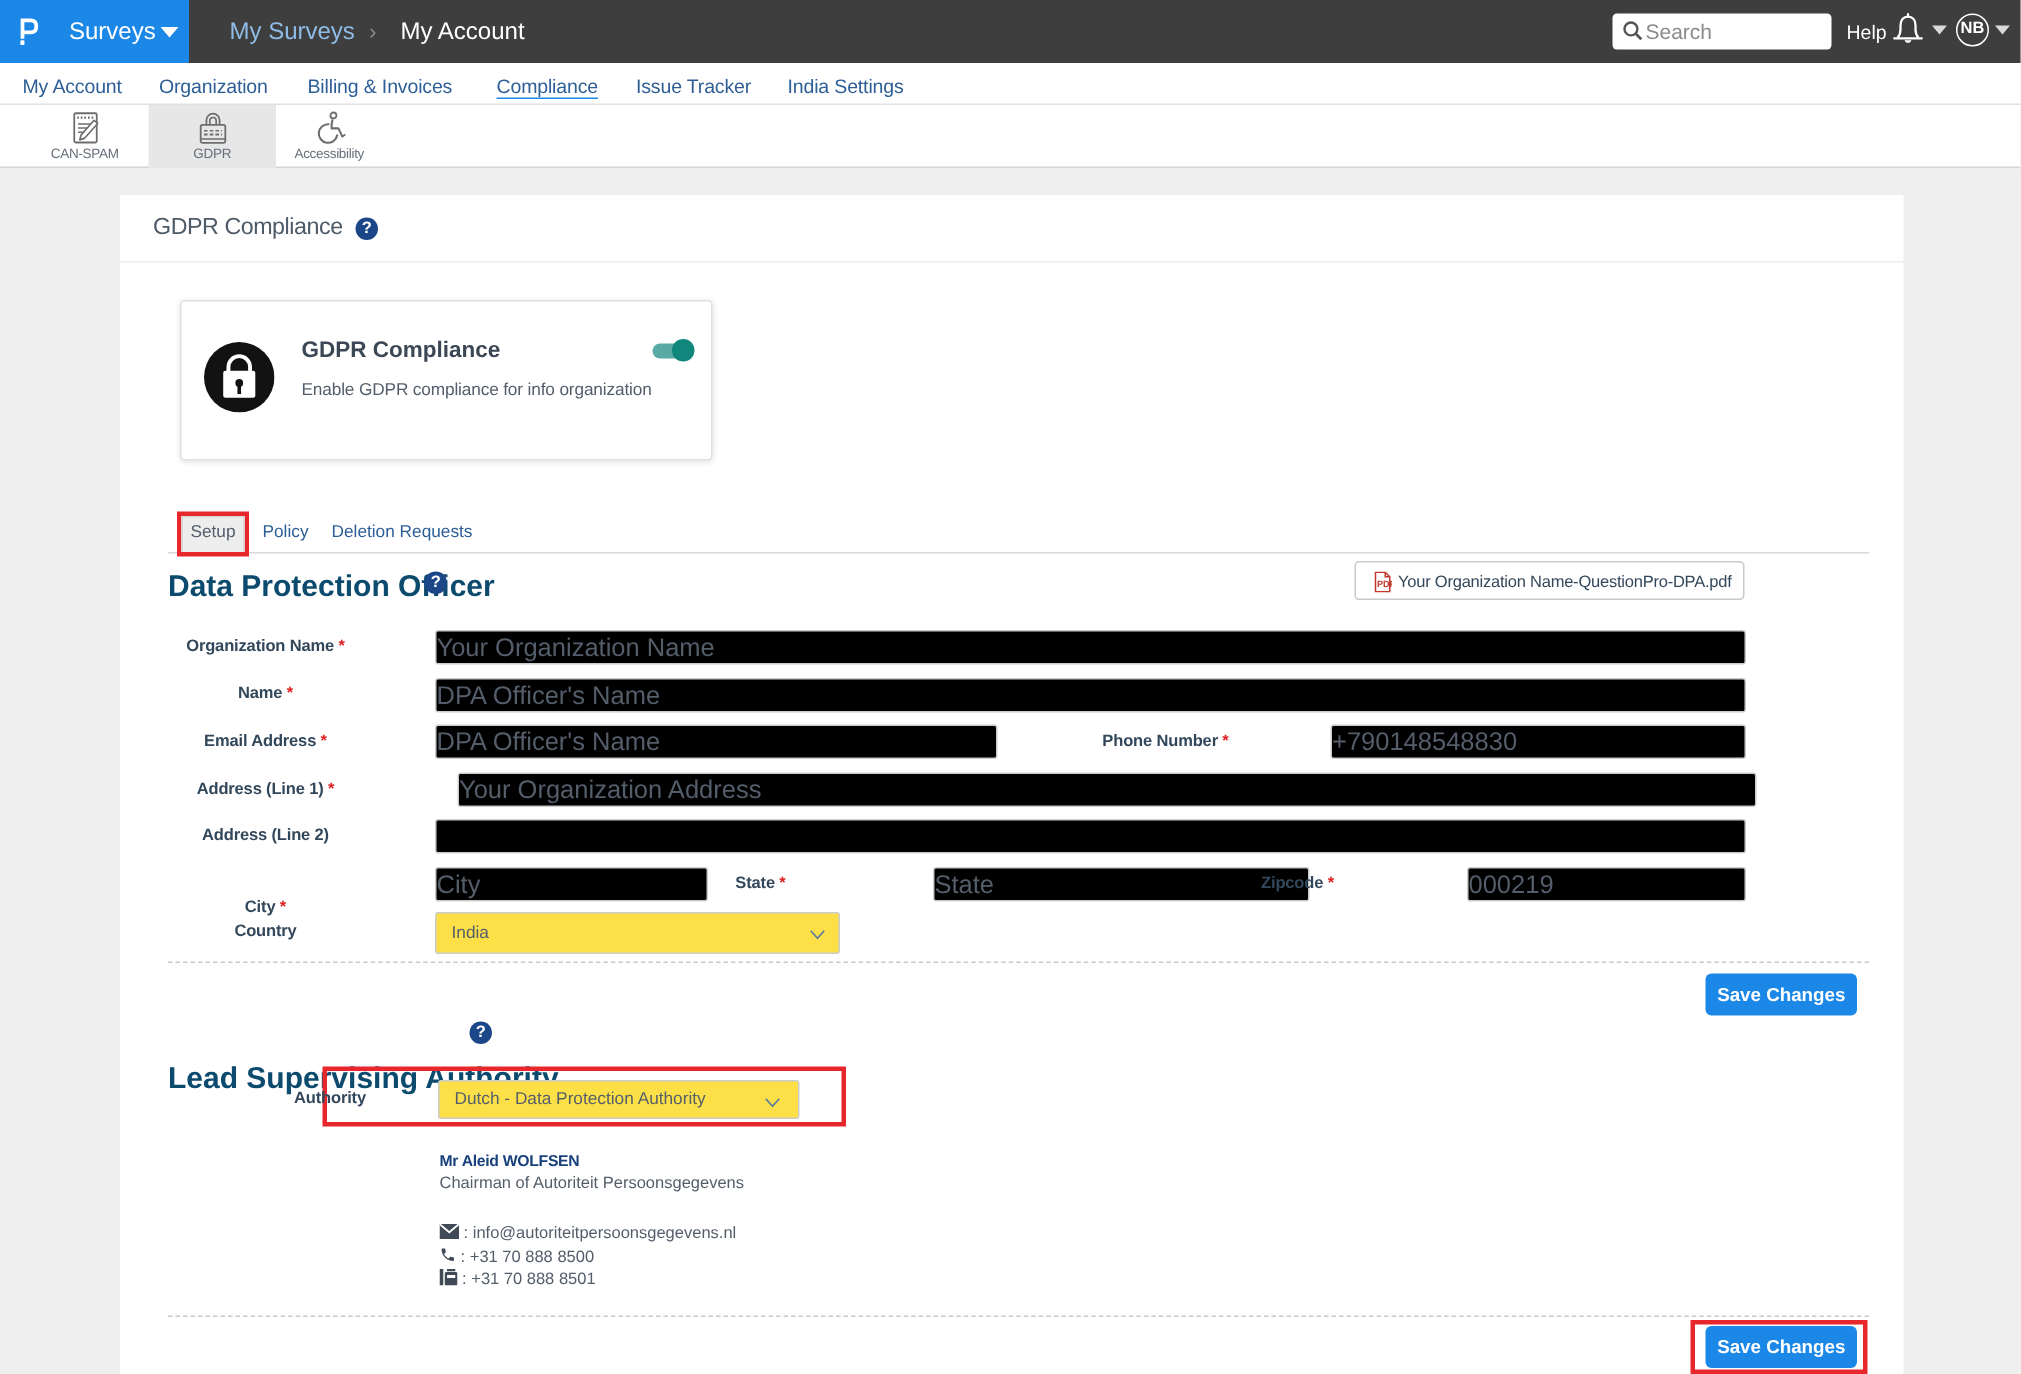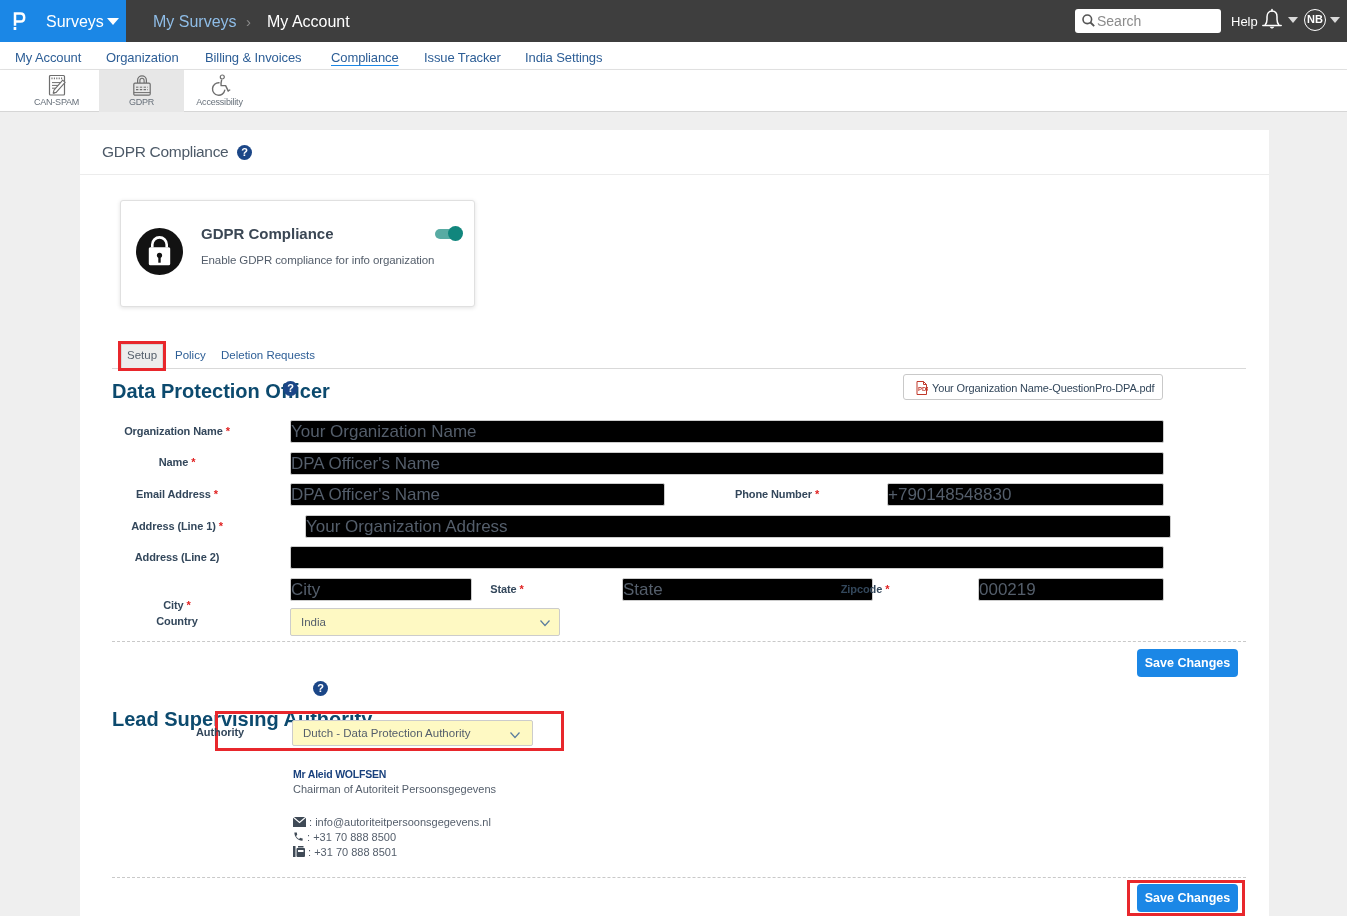--- a/index.html
+++ b/index.html
@@ -55,21 +55,21 @@
 .tablink { position:absolute; top:219px; font-size:11.5px; color:#2d5e96; }
 
 .sechead { position:absolute; font-size:20px; font-weight:bold; color:#0c4a6e; }
 
 #pdfbtn { position:absolute; left:823px; top:244px; width:260px; height:26px; border:1px solid #c9c9c9; border-radius:3px; background:#fff; }
 #pdfbtn span { position:absolute; left:28px; top:7px; font-size:11px; letter-spacing:-0.15px; color:#33475b; white-space:nowrap; }
 
 .flabel { position:absolute; width:200px; text-align:center; font-size:11px; letter-spacing:-0.1px; font-weight:bold; color:#33475b; }
 .flabel .req { color:#e02020; }
 .finput { position:absolute; height:23px; border:1px solid #ccc; border-radius:2px; background:#000000; font-size:17px; color:#545e6b; line-height:21px; }
-.fselect { position:absolute; height:24px; border:1px solid #ccc; border-radius:2px; background:#fef9c3; font-size:11.5px; color:#545e6b; line-height:22px; padding-left:10px; }
+.fselect { position:absolute; height:24px; border:1px solid #ccc; border-radius:2px; background:#fde047; font-size:11.5px; color:#545e6b; line-height:22px; padding-left:10px; }
 .chev { position:absolute; width:10px; height:10px; }
 .dashedhr { position:absolute; border-top:1px dashed #c9c9c9; height:0; }
 .savebtn { position:absolute; width:101px; height:28px; background:#1b87e6; border-radius:4px; color:#fff; font-size:12.5px; font-weight:bold; text-align:center; line-height:28px; }
 
 .cname { position:absolute; font-size:10.5px; letter-spacing:-0.2px; font-weight:bold; color:#19417d; }
 .ctext { position:absolute; font-size:11px; color:#545e6b; }
 .redbox { position:absolute; border:3px solid #e8272c; }
 </style>
 </head>
 <body>

